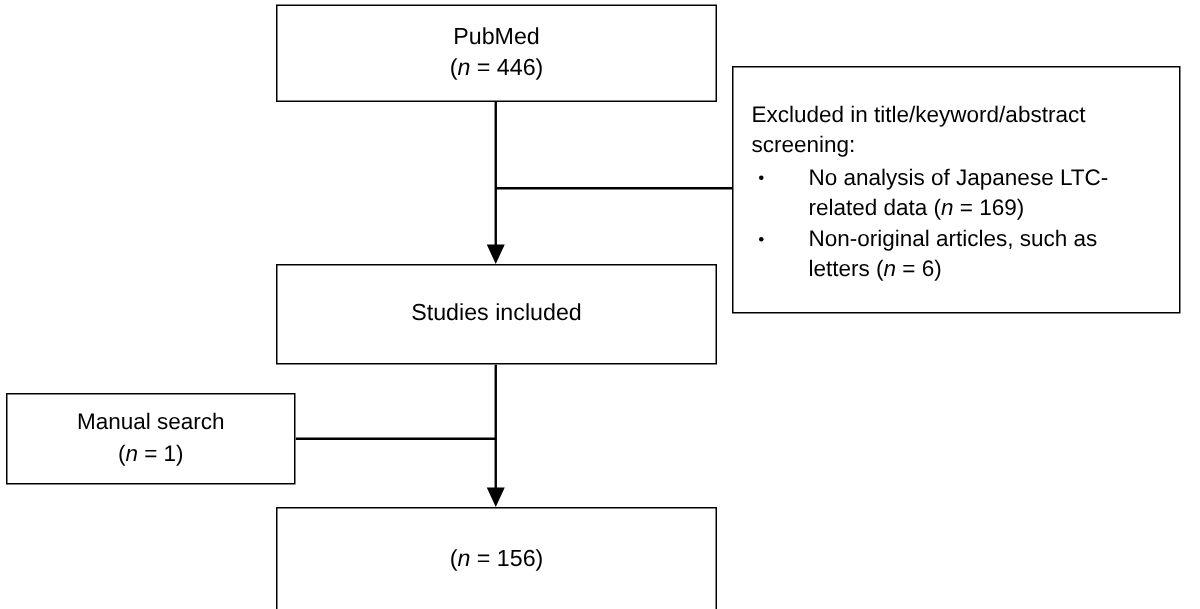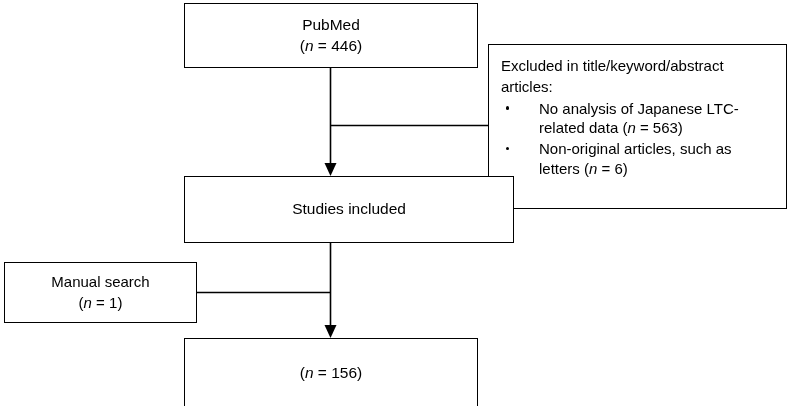--- a/index.html
+++ b/index.html
@@ -54,21 +54,21 @@
   
   #node-pubmed {
     left: 184px;
     top: 3px;
     width: 294px;
     height: 65px;
   }
   #node-studies-included {
     left: 184px;
     top: 176px;
-    width: 330px;
+    width: 294px;
     height: 67px;
   }
   #node-manual-search {
     left: 4px;
     top: 262px;
     width: 193px;
     height: 61px;
     font-size: 15px;
   }
   #node-total-studies {
@@ -78,21 +78,21 @@
     height: 70px;
   }
 
   
   #node-excluded {
     left: 488px;
     top: 44px;
     width: 299px;
     height: 165px;
     align-items: flex-start;
-    justify-content: flex-start;
+    justify-content: center;
     text-align: left;
     padding: 11px 10px 8px 12px;
     font-size: 15px;
     line-height: 1.32;
   }
 
   #node-excluded .heading {
     display: block;
     margin-bottom: 1px;
   }
@@ -141,24 +141,24 @@
     <line x1="197" y1="292.5" x2="330.5" y2="292.5" stroke="#000000" stroke-width="1.6"></line>
   </svg>
 
   <div class="node" id="node-pubmed">
     <span class="line">PubMed</span>
     <span class="line"><span>(</span><span class="v">n</span><span> = 446)</span></span>
   </div>
 
   <div class="node" id="node-excluded">
     <span class="heading">Excluded in title/keyword/abstract</span>
-    <span class="heading">articles:</span>
+    <span class="heading">screening:</span>
     <ul class="bullet-list">
       <li>
-        <span class="dot"></span><span>No analysis of  Japanese LTC-related data (</span><span class="v">n</span><span> =  563)</span>
+        <span class="dot"></span><span>No analysis of  Japanese LTC-related data (</span><span class="v">n</span><span> =  169)</span>
       </li>
       <li>
         <span class="dot"></span><span>Non-original articles, such as letters (</span><span class="v">n</span><span> = 6)</span>
       </li>
     </ul>
   </div>
 
   <div class="node" id="node-studies-included">
     <span class="line">Studies included</span>
   </div>

